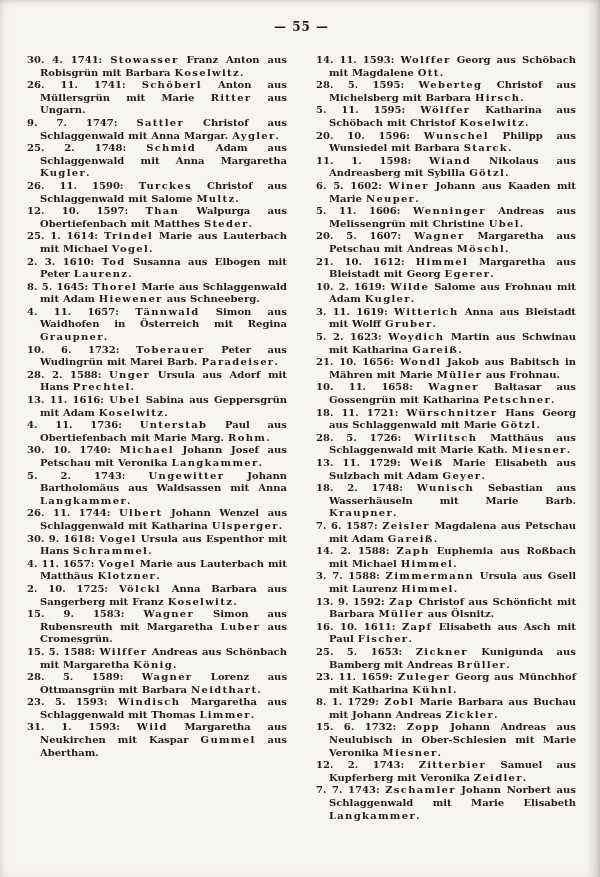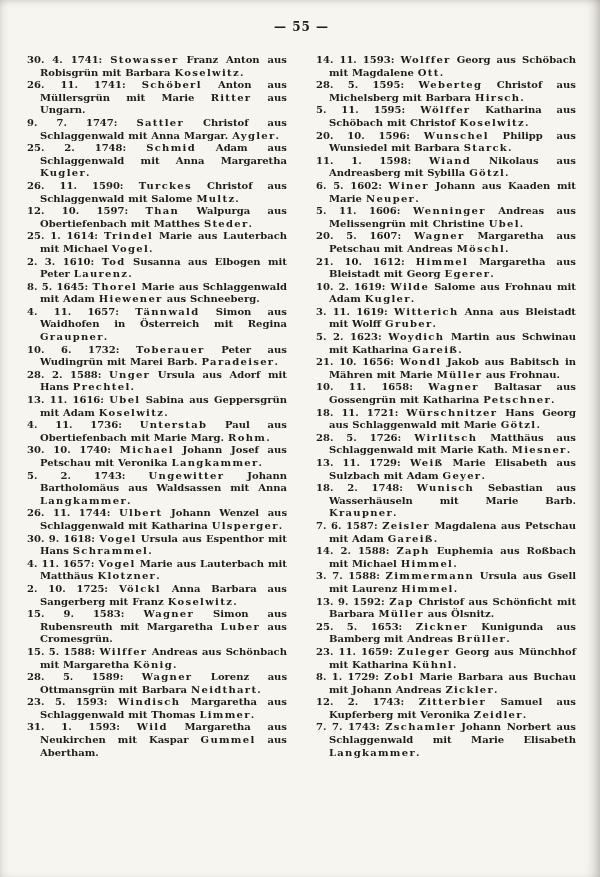--- a/index.html
+++ b/index.html
@@ -104,20 +104,22 @@
         <p class="entry"><span class="date">21. 10. 1656: </span><span class="spaced">Wondl</span><span> Jakob aus Babitsch in Mähren mit Marie </span><span class="spaced">Müller</span><span> aus Frohnau.</span></p>
         <p class="entry"><span class="date">10. 11. 1658: </span><span class="spaced">Wagner</span><span> Baltasar aus Gossengrün mit Katharina </span><span class="spaced">Petschner</span><span>.</span></p>
         <p class="entry"><span class="date">18. 11. 1721: </span><span class="spaced">Würschnitzer</span><span> Hans Georg aus Schlaggenwald mit Marie </span><span class="spaced">Götzl</span><span>.</span></p>
         <p class="entry"><span class="date">28. 5. 1726: </span><span class="spaced">Wirlitsch</span><span> Matthäus aus Schlaggenwald mit Marie Kath. </span><span class="spaced">Miesner</span><span>.</span></p>
         <p class="entry"><span class="date">13. 11. 1729: </span><span class="spaced">Weiß</span><span> Marie Elisabeth aus Sulzbach mit Adam </span><span class="spaced">Geyer</span><span>.</span></p>
         <p class="entry"><span class="date">18. 2. 1748: </span><span class="spaced">Wunisch</span><span> Sebastian aus Wasserhäuseln mit Marie Barb. </span><span class="spaced">Kraupner</span><span>.</span></p>
         <p class="entry"><span class="date">7. 6. 1587: </span><span class="spaced">Zeisler</span><span> Magdalena aus Petschau mit Adam </span><span class="spaced">Gareiß</span><span>.</span></p>
         <p class="entry"><span class="date">14. 2. 1588: </span><span class="spaced">Zaph</span><span> Euphemia aus Roßbach mit Michael </span><span class="spaced">Himmel</span><span>.</span></p>
         <p class="entry"><span class="date">3. 7. 1588: </span><span class="spaced">Zimmermann</span><span> Ursula aus Gsell mit Laurenz </span><span class="spaced">Himmel</span><span>.</span></p>
         <p class="entry"><span class="date">13. 9. 1592: </span><span class="spaced">Zap</span><span> Christof aus Schönficht mit Barbara </span><span class="spaced">Müller</span><span> aus Ölsnitz.</span></p>
+        <p class="entry"><span class="date">16. 10. 1611: </span><span class="spaced">Zapf</span><span> Elisabeth aus Asch mit Paul </span><span class="spaced">Fischer</span><span>.</span></p>
         <p class="entry"><span class="date">25. 5. 1653: </span><span class="spaced">Zickner</span><span> Kunigunda aus Bamberg mit Andreas </span><span class="spaced">Brüller</span><span>.</span></p>
         <p class="entry"><span class="date">23. 11. 1659: </span><span class="spaced">Zuleger</span><span> Georg aus Münchhof mit Katharina </span><span class="spaced">Kühnl</span><span>.</span></p>
         <p class="entry"><span class="date">8. 1. 1729: </span><span class="spaced">Zobl</span><span> Marie Barbara aus Buchau mit Johann Andreas </span><span class="spaced">Zickler</span><span>.</span></p>
+        <p class="entry"><span class="date">15. 6. 1732: </span><span class="spaced">Zopp</span><span> Johann Andreas aus Neulubisch in Ober-Schlesien mit Marie Veronika </span><span class="spaced">Miesner</span><span>.</span></p>
         <p class="entry"><span class="date">12. 2. 1743: </span><span class="spaced">Zitterbier</span><span> Samuel aus Kupferberg mit Veronika </span><span class="spaced">Zeidler</span><span>.</span></p>
         <p class="entry"><span class="date">7. 7. 1743: </span><span class="spaced">Zschamler</span><span> Johann Norbert aus Schlaggenwald mit Marie Elisabeth </span><span class="spaced">Langkammer</span><span>.</span></p>
       </div>
   </div>
 </div>
 
 </body></html>

